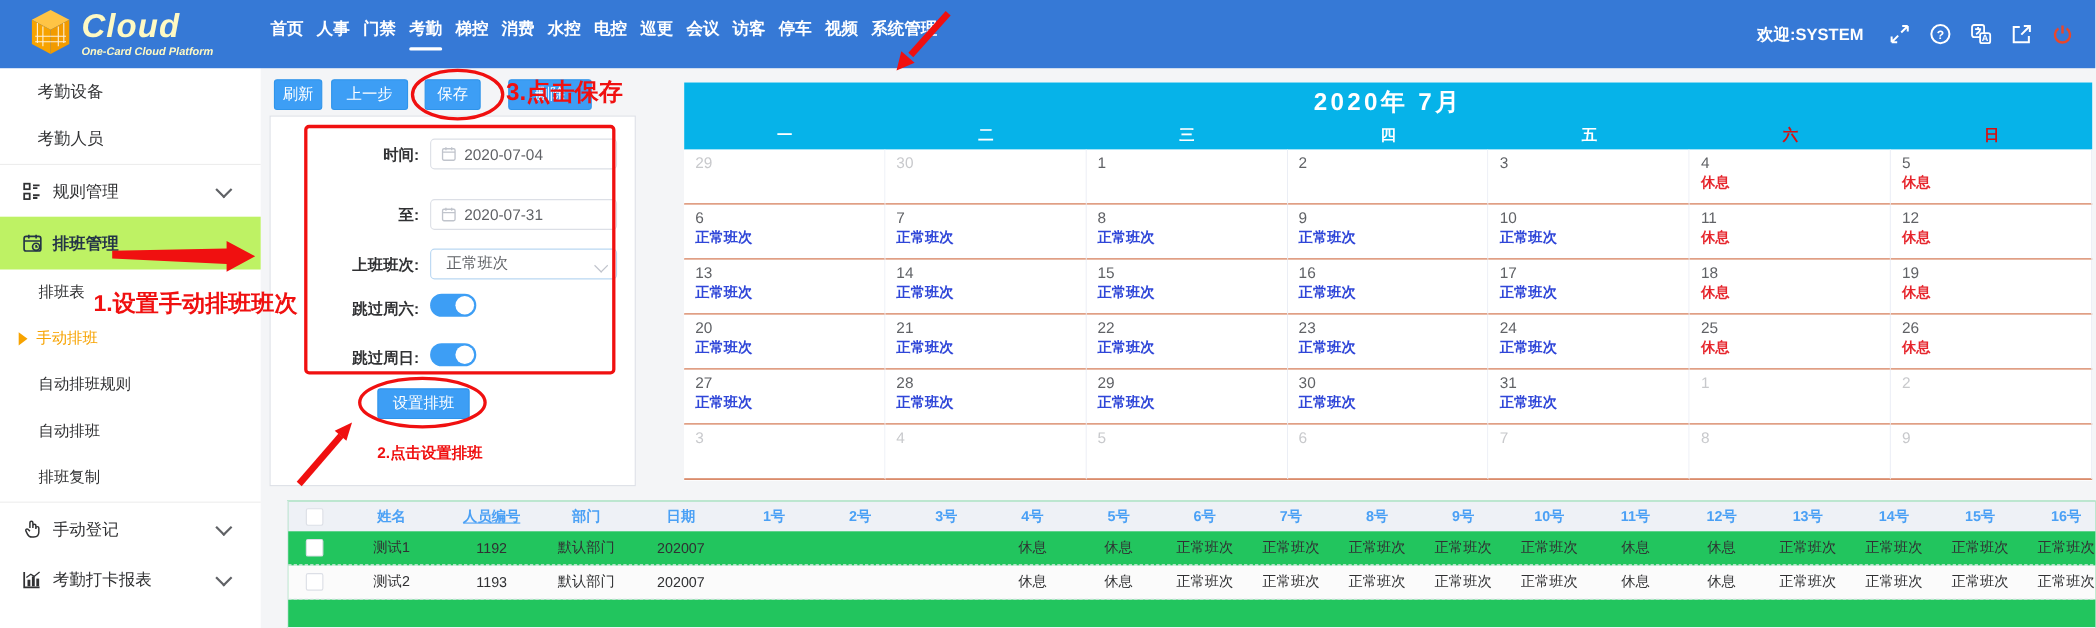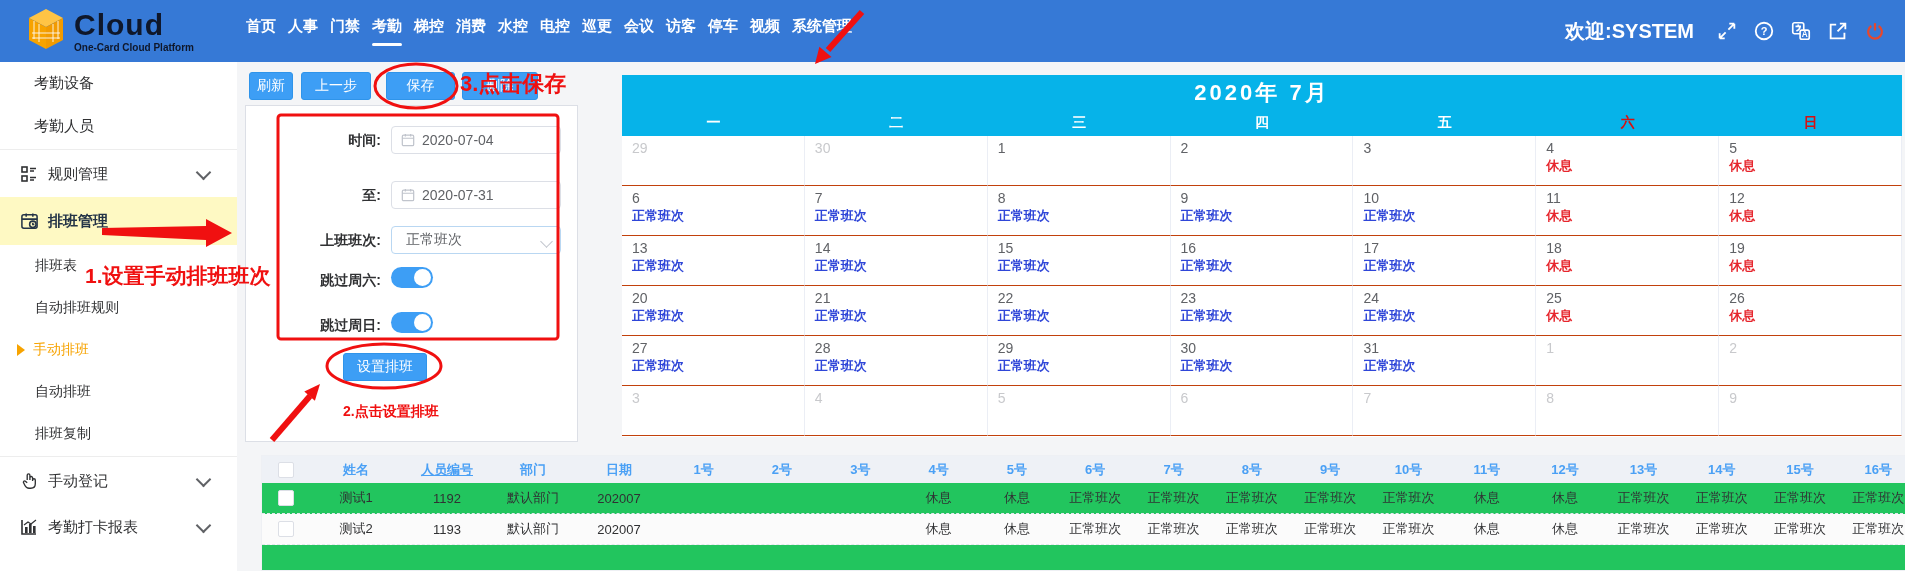--- a/index.html
+++ b/index.html
@@ -4,38 +4,38 @@
 <style>
   html,body{margin:0;padding:0;}
   body{
     width:1905px;height:571px;position:relative;overflow:hidden;
     font-family:"Liberation Sans","DejaVu Sans",sans-serif;
     background:#f4f5f7;-webkit-font-smoothing:antialiased;
   }
   
   .navbar{position:absolute;left:0;top:0;width:1905px;height:62px;background:#3679d6;display:flex;align-items:center;z-index:5;}
   .logo{display:flex;align-items:center;margin-left:26px;width:200px;}
-  .logo-txt{margin-left:8px;color:#0f172a;line-height:1;}
+  .logo-txt{margin-left:8px;color:#fef9c3;line-height:1;font-style:italic;}
   .logo-title{font-size:30px;font-weight:bold;letter-spacing:1px;}
   .logo-sub{font-size:10px;margin-top:3px;white-space:nowrap;font-weight:bold;}
   .nav-menu{display:flex;gap:12px;margin-left:20px;align-items:center;height:62px;}
   .nav-item{color:#fff;font-size:15px;font-weight:bold;cursor:pointer;display:flex;flex-direction:column;align-items:center;justify-content:center;height:62px;white-space:nowrap;}
   .nav-item .bar{height:3px;width:100%;background:transparent;margin-top:7px;border-radius:2px;}
   .nav-item.active .bar{background:#fff;}
   .nav-right{margin-left:auto;display:flex;align-items:center;gap:13px;padding-right:18px;}
-  .welcome{color:#fff;font-size:20px;font-weight:bold;margin-right:8px;}
+  .welcome{color:#fff;font-size:15px;font-weight:bold;margin-right:8px;}
   .nav-ic{width:24px;height:24px;display:flex;align-items:center;justify-content:center;cursor:pointer;}
   
   .sidebar{position:absolute;left:0;top:62px;width:237px;height:509px;background:#fff;z-index:3;}
   .sb-item{display:flex;align-items:center;height:43px;cursor:pointer;position:relative;color:#303133;font-size:15px;}
   .sb-item.link .sb-label{margin-left:34px;}
   .sb-item.group{height:46px;}
   .sb-item.group .sb-icon{margin-left:18px;width:22px;display:flex;justify-content:center;}
   .sb-item.group .sb-label{margin-left:8px;}
-  .sb-item.group-active{height:48px;background:#fef9c3;}
+  .sb-item.group-active{height:48px;background:#bef264;}
   .sb-item.group-active .sb-icon{margin-left:18px;width:22px;display:flex;justify-content:center;}
   .sb-item.group-active .sb-label{margin-left:8px;color:#243447;font-weight:bold;}
   .sb-item.sub{height:42px;font-size:14px;}
   .sb-item.sub .sb-label{margin-left:35px;}
   .sb-item.sub-active{height:42px;font-size:14px;color:#f7a300;}
   .sb-item.sub-active .sb-label{margin-left:8px;}
   .tri{width:0;height:0;border-left:8px solid #f7a300;border-top:6px solid transparent;border-bottom:6px solid transparent;margin-left:17px;}
   .chev{width:9px;height:9px;border-right:2px solid #606266;border-bottom:2px solid #606266;transform:rotate(45deg);position:absolute;right:28px;top:16px;}
   .sb-divider{height:1px;background:#ededed;margin:1px 0;}
   
@@ -216,26 +216,26 @@
           <path d="M2 7.5 h16 M6.5 1.5 v3.5 M13.5 1.5 v3.5"></path>
           <circle cx="13.5" cy="13" r="3.4"></circle>
           <path d="M13.5 11.4 v1.8 h1.6"></path>
         </svg>
       </span>
       <span class="sb-label">排班管理</span>
     </div>
     <div class="sb-item sub">
       <span class="sb-label">排班表</span>
     </div>
-    <div class="sb-item sub">
-      <span class="sb-label">自动排班规则</span>
-    </div>
     <div class="sb-item sub-active">
       <span class="tri"></span>
       <span class="sb-label">手动排班</span>
+    </div>
+    <div class="sb-item sub">
+      <span class="sb-label">自动排班规则</span>
     </div>
     <div class="sb-item sub">
       <span class="sb-label">自动排班</span>
     </div>
     <div class="sb-item sub">
       <span class="sb-label">排班复制</span>
     </div>
     <div class="sb-divider"></div>
     <div class="sb-item group">
       <span class="sb-icon">
@@ -256,21 +256,21 @@
           <path d="M4 7 l4-3 3 2 5-4" stroke-width="1.2"></path>
         </svg>
       </span>
       <span class="sb-label">考勤打卡报表</span>
       <span class="chev"></span>
     </div>
   </div>
 
 <button class="btn" style="left:249px;top:72px;width:44px;">刷新</button>
 <button class="btn" style="left:301px;top:72px;width:70px;">上一步</button>
-<button class="btn" style="left:386px;top:72px;width:69px;text-align:center;">保存</button>
+<button class="btn" style="left:386px;top:72px;width:51px;text-align:center;">保存</button>
 <button class="btn" style="left:462px;top:72px;width:76px;">删除</button>
 
 <div class="card">
   <div class="frm-label" style="left:5px;top:26px;">时间:</div>
   <div class="inp" style="left:145px;top:20px;width:170px;">
     <span class="cal-ic">
       <svg width="14" height="14" viewBox="0 0 16 16" fill="none" stroke="#c0c4cc" stroke-width="1.4">
         <rect x="1.5" y="2.5" width="13" height="12" rx="1.5"></rect>
           <path d="M1.5 6 h13 M5 1 v3 M11 1 v3"></path>
       </svg>

